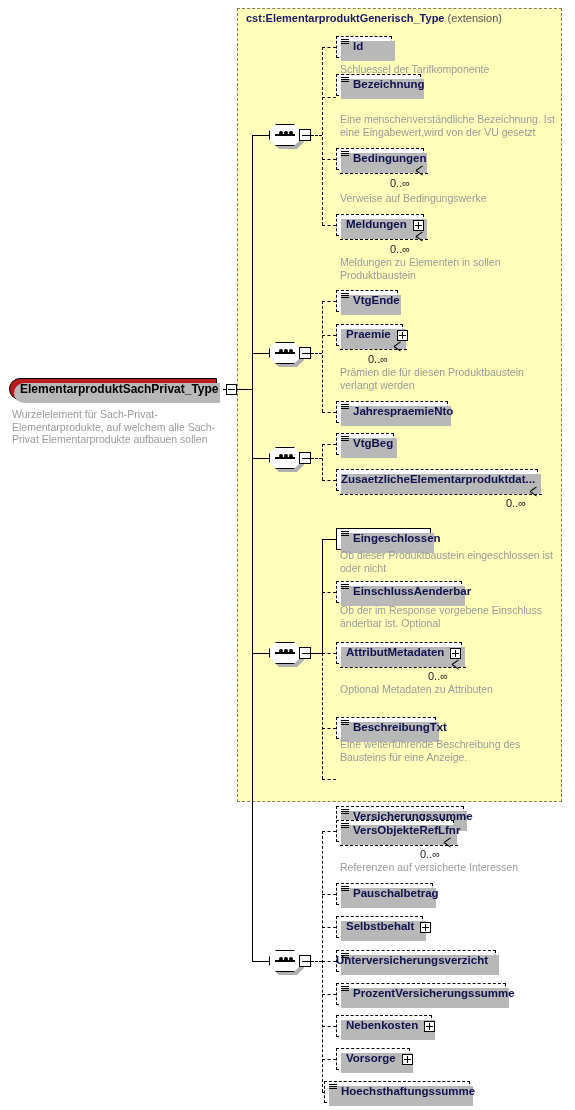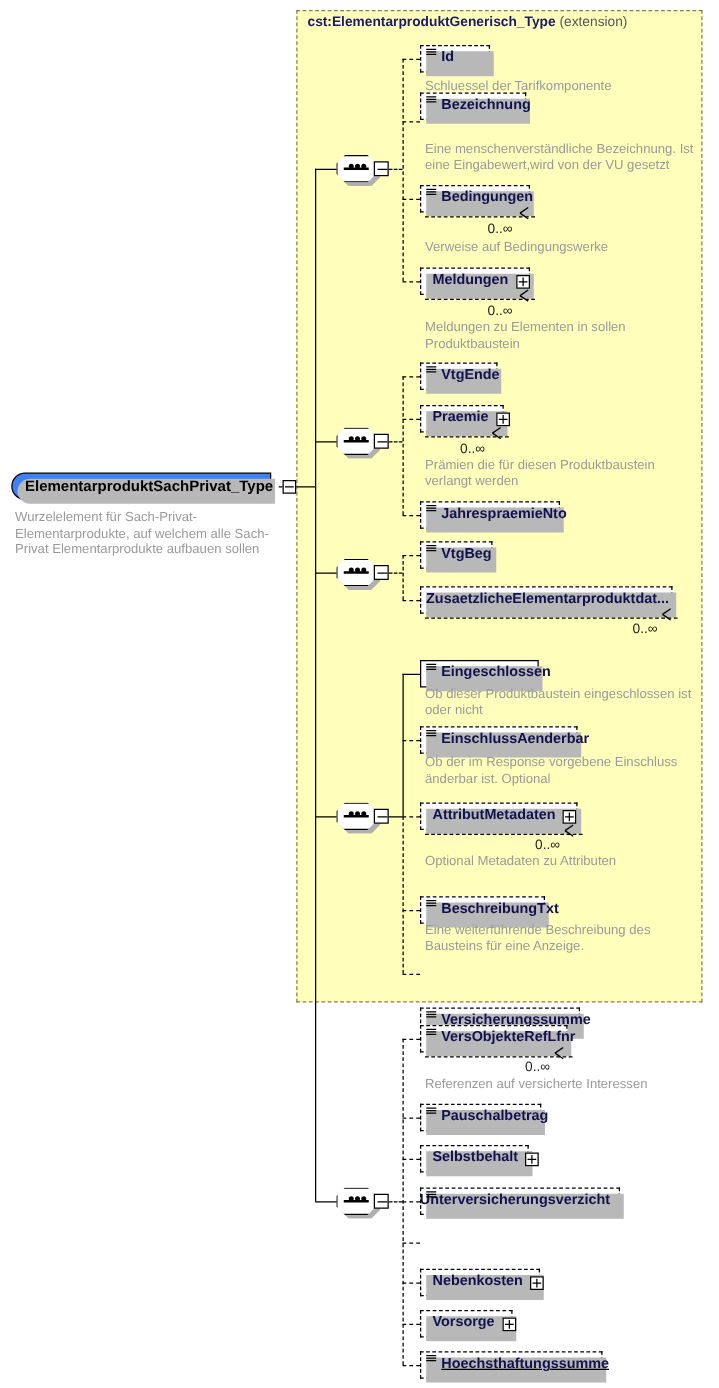--- a/index.html
+++ b/index.html
@@ -172,21 +172,21 @@
     font-size: 10.5px;
     color: #9a9a9a;
     line-height: 12.5px;
     z-index: 2;
   }
 
   
   .root {
     position: absolute;
     height: 22px;
-    background: #3b82f6;
+    background: #b91c1c;
     border: 1px solid #000;
     border-radius: 11px 0 0 11px;
     display: flex; align-items: center;
     padding: 0 0 0 10px;
     z-index: 2;
   }
   .root .shadow {
     position: absolute; left: 4px; top: 4px;
     width: 100%; height: 100%;
     background: #b8b8b8; border-radius: 11px 0 0 11px;
@@ -501,37 +501,46 @@
     <div class="shadow"></div>
     <span class="attrmark">
         <i></i>
         <i></i>
         <i></i>
       </span>
     <span class="lbl">Unterversicherungsverzicht</span>
   </div>
 
   <div class="ln h-dash" style="left:322px; top:994px; width:14px;"></div>
+  <div class="el optional" style="left:336px; top:983px; width:170px;">
+    <div class="shadow"></div>
+    <span class="attrmark">
+        <i></i>
+        <i></i>
+        <i></i>
+      </span>
+    <span class="lbl">ProzentVersicherungssumme</span>
+  </div>
 
   <div class="ln h-dash" style="left:322px; top:1026px; width:14px;"></div>
   <div class="el optional noattr" style="left:336px; top:1015px; width:96px;">
     <div class="shadow"></div>
     <span class="lbl">Nebenkosten</span>
     <span class="plus"></span>
   </div>
 
   <div class="ln h-dash" style="left:322px; top:1059px; width:14px;"></div>
   <div class="el optional noattr" style="left:336px; top:1048px; width:74px;">
     <div class="shadow"></div>
     <span class="lbl">Vorsorge</span>
     <span class="plus"></span>
   </div>
 
   <div class="ln h-dash" style="left:322px; top:1092px; width:14px;"></div>
-  <div class="el optional" style="left:336px; top:1081px; width:146px;text-decoration:underline;">
+  <div class="el optional" style="left:324px; top:1081px; width:146px;">
     <div class="shadow"></div>
     <span class="attrmark">
         <i></i>
         <i></i>
         <i></i>
       </span>
     <span class="lbl">Hoechsthaftungssumme</span>
   </div>
 
 </div>

